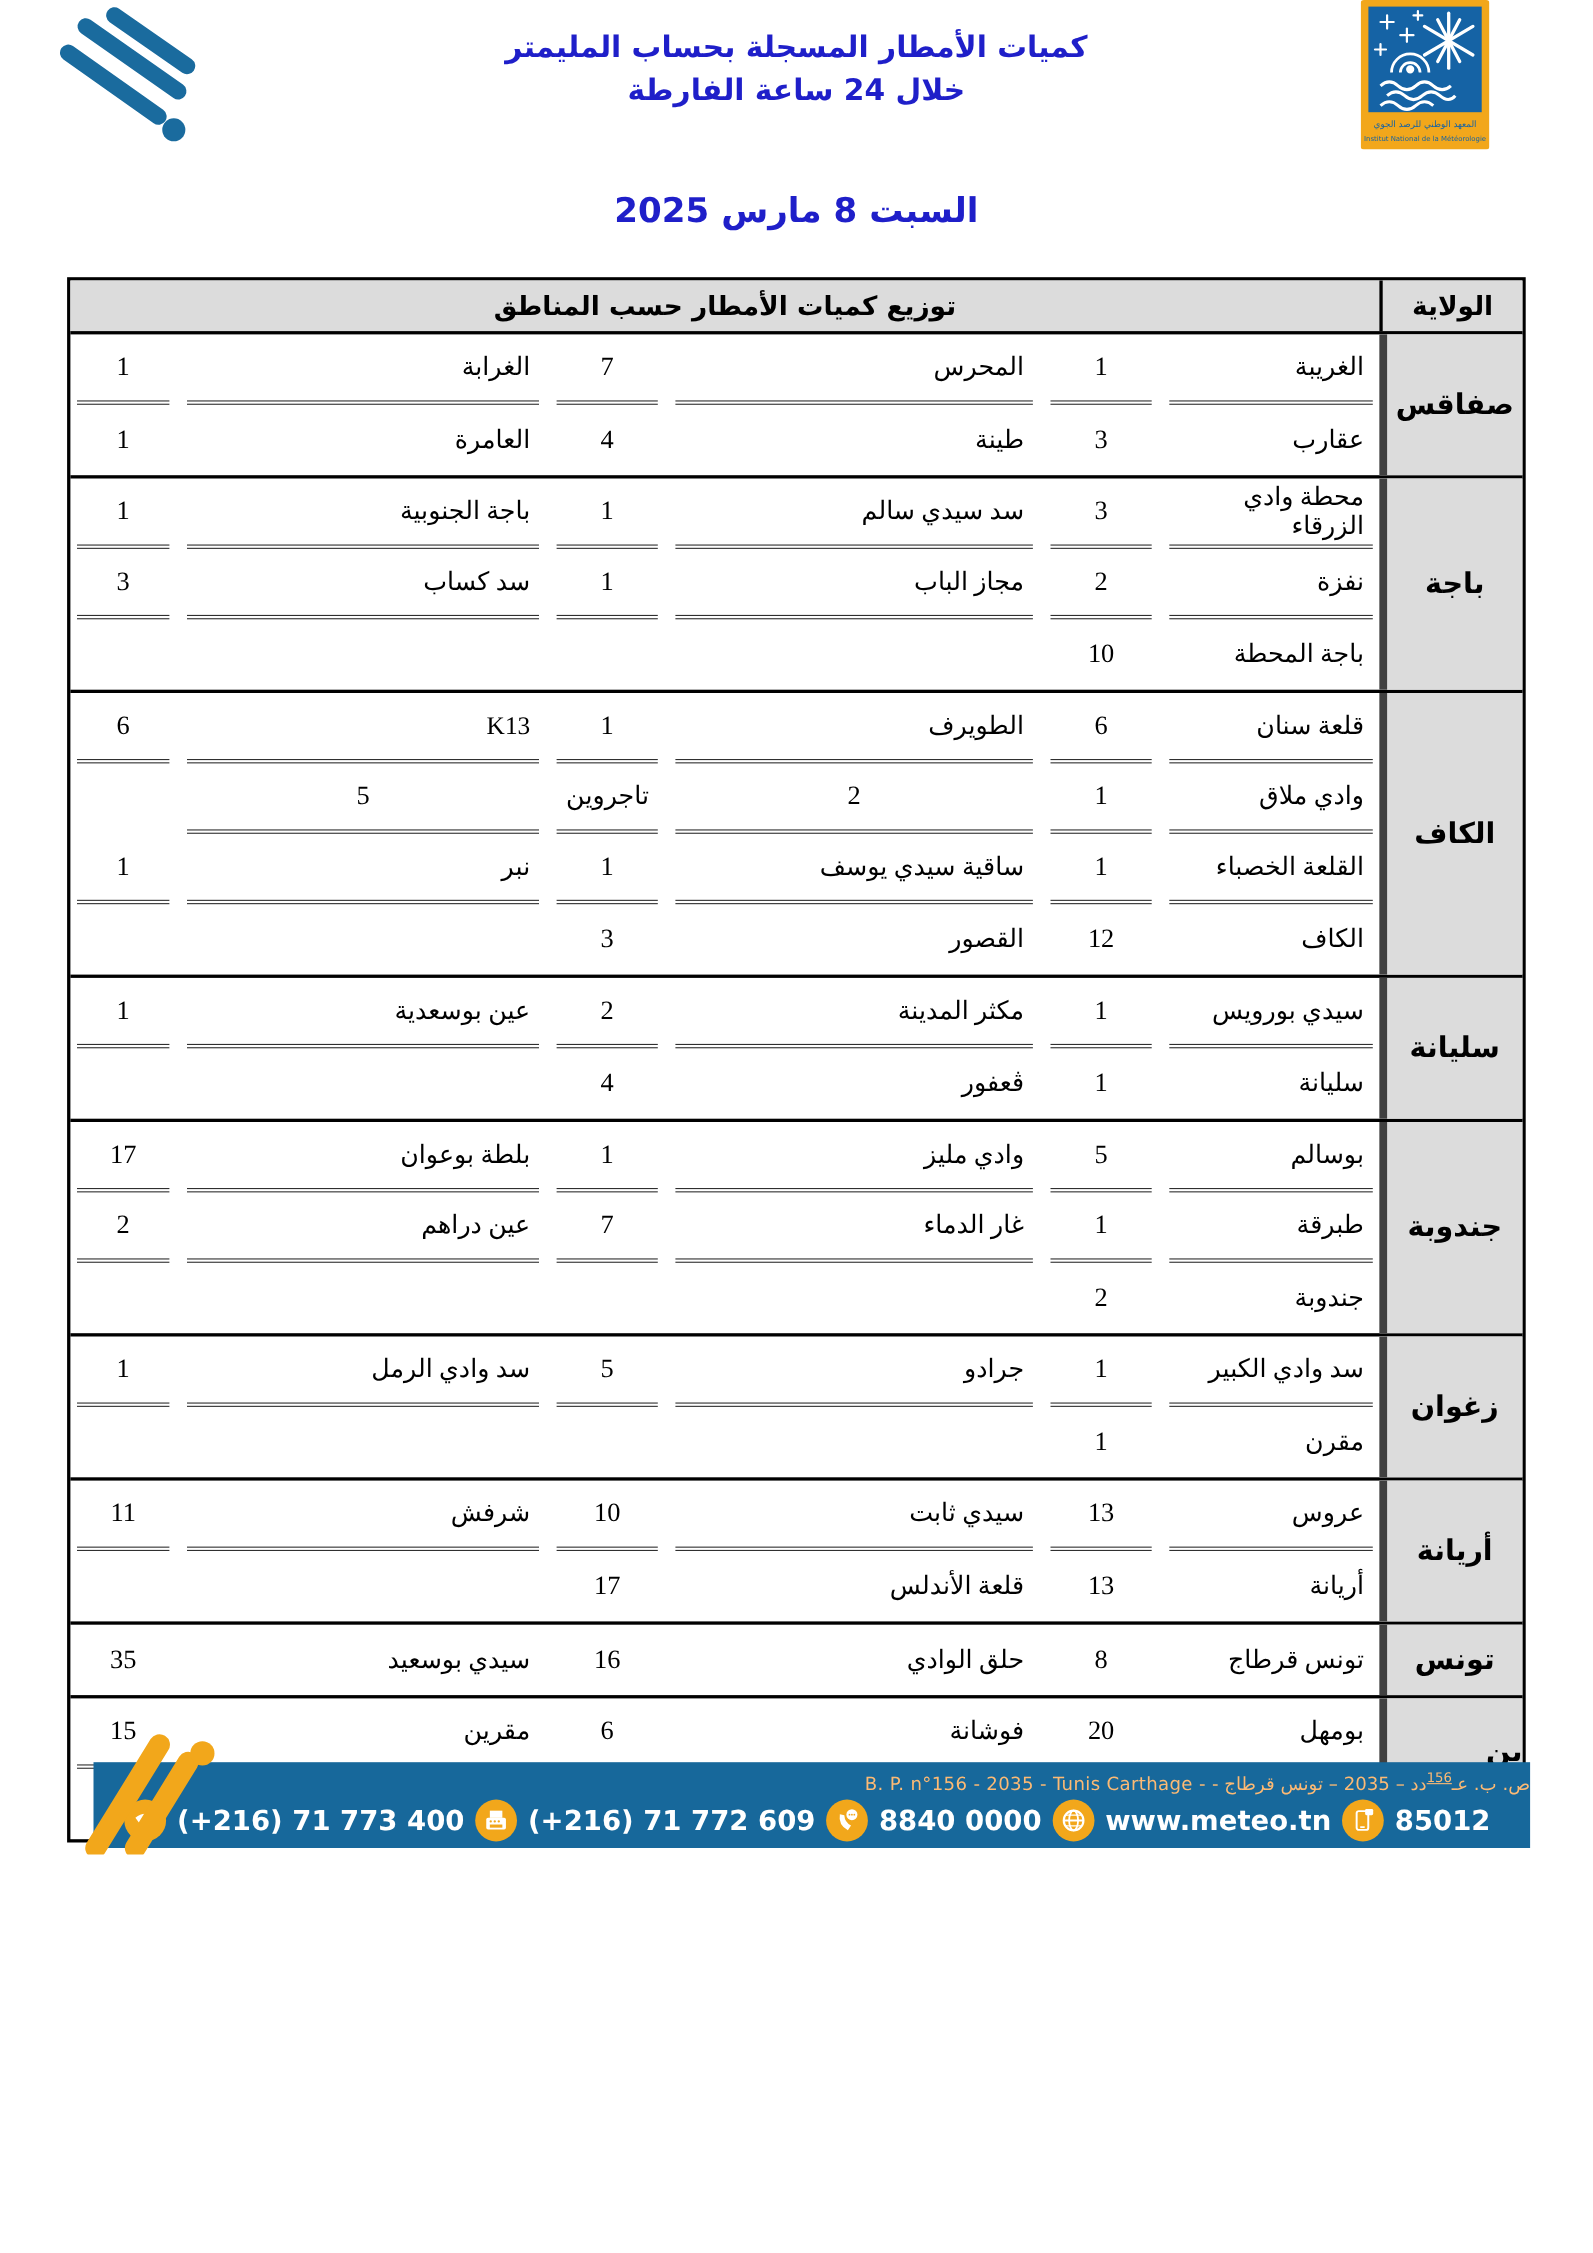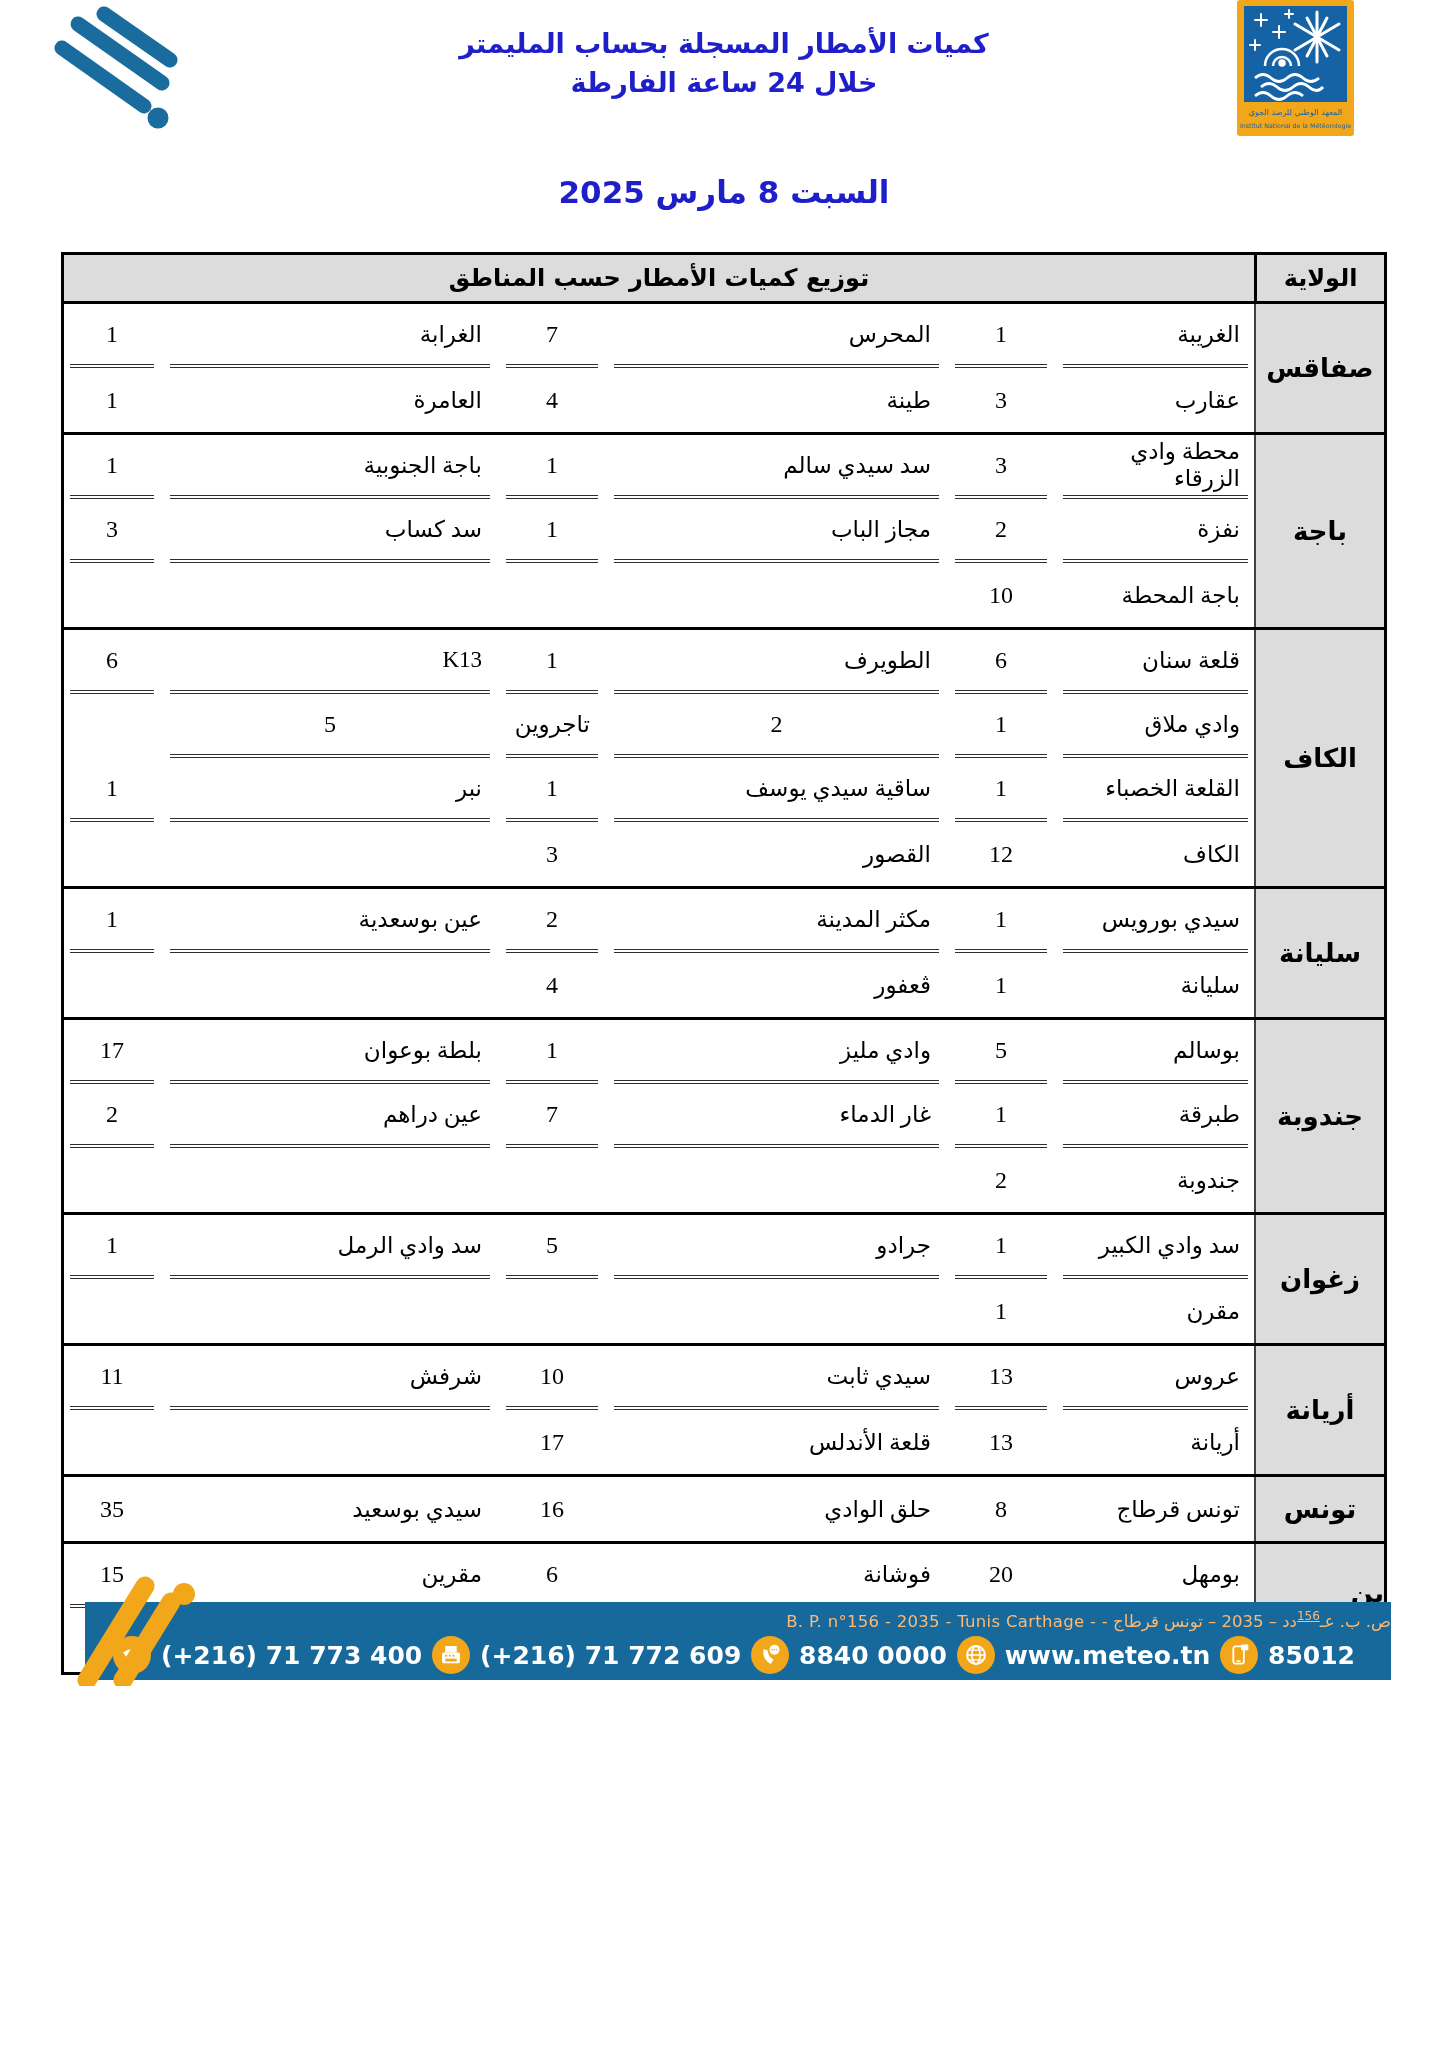--- a/index.html
+++ b/index.html
@@ -15,21 +15,21 @@
   .date-line{margin-top:32px;text-align:center;font-weight:bold;font-size:31px;color:#1f1fc9;}
 
   
   .rain-table{width:1326px;margin:42px 0 0 61px;border:3px solid #000;box-sizing:border-box;
               font-family:"Liberation Serif","DejaVu Sans",serif;}
   .trow-head{display:grid;grid-template-columns:130px 1fr;height:46px;background:#dcdcdc;}
   .gov-h,.dist-h{display:flex;align-items:center;justify-content:center;
                  font-weight:bold;font-size:24px;font-family:"DejaVu Sans",sans-serif;}
   .gov-h{border-left:3px solid #000;}
   .section{display:grid;grid-template-columns:130px 1fr;border-top:3px solid #000;}
-  .gov{background:#dcdcdc;border-left:2px solid #404040;display:flex;align-items:center;
+  .gov{background:#dcdcdc;border-left:7px solid #404040;display:flex;align-items:center;
        justify-content:center;font-weight:bold;font-size:26px;font-family:"DejaVu Sans",sans-serif;}
   .rows{display:flex;flex-direction:column;}
   .drow{display:grid;grid-template-columns:185px 92px 325px 92px 320px 1fr;
         column-gap:16px;height:64px;padding:0 6px;box-sizing:border-box;}
   .cell{display:flex;align-items:center;border-bottom:4px double #2f2f2f;font-size:23px;}
   .drow.last .cell{border-bottom:none;}
   .cell.name{justify-content:flex-start;padding-right:8px;}
   .cell.val{justify-content:center;font-size:24px;}
 
   

